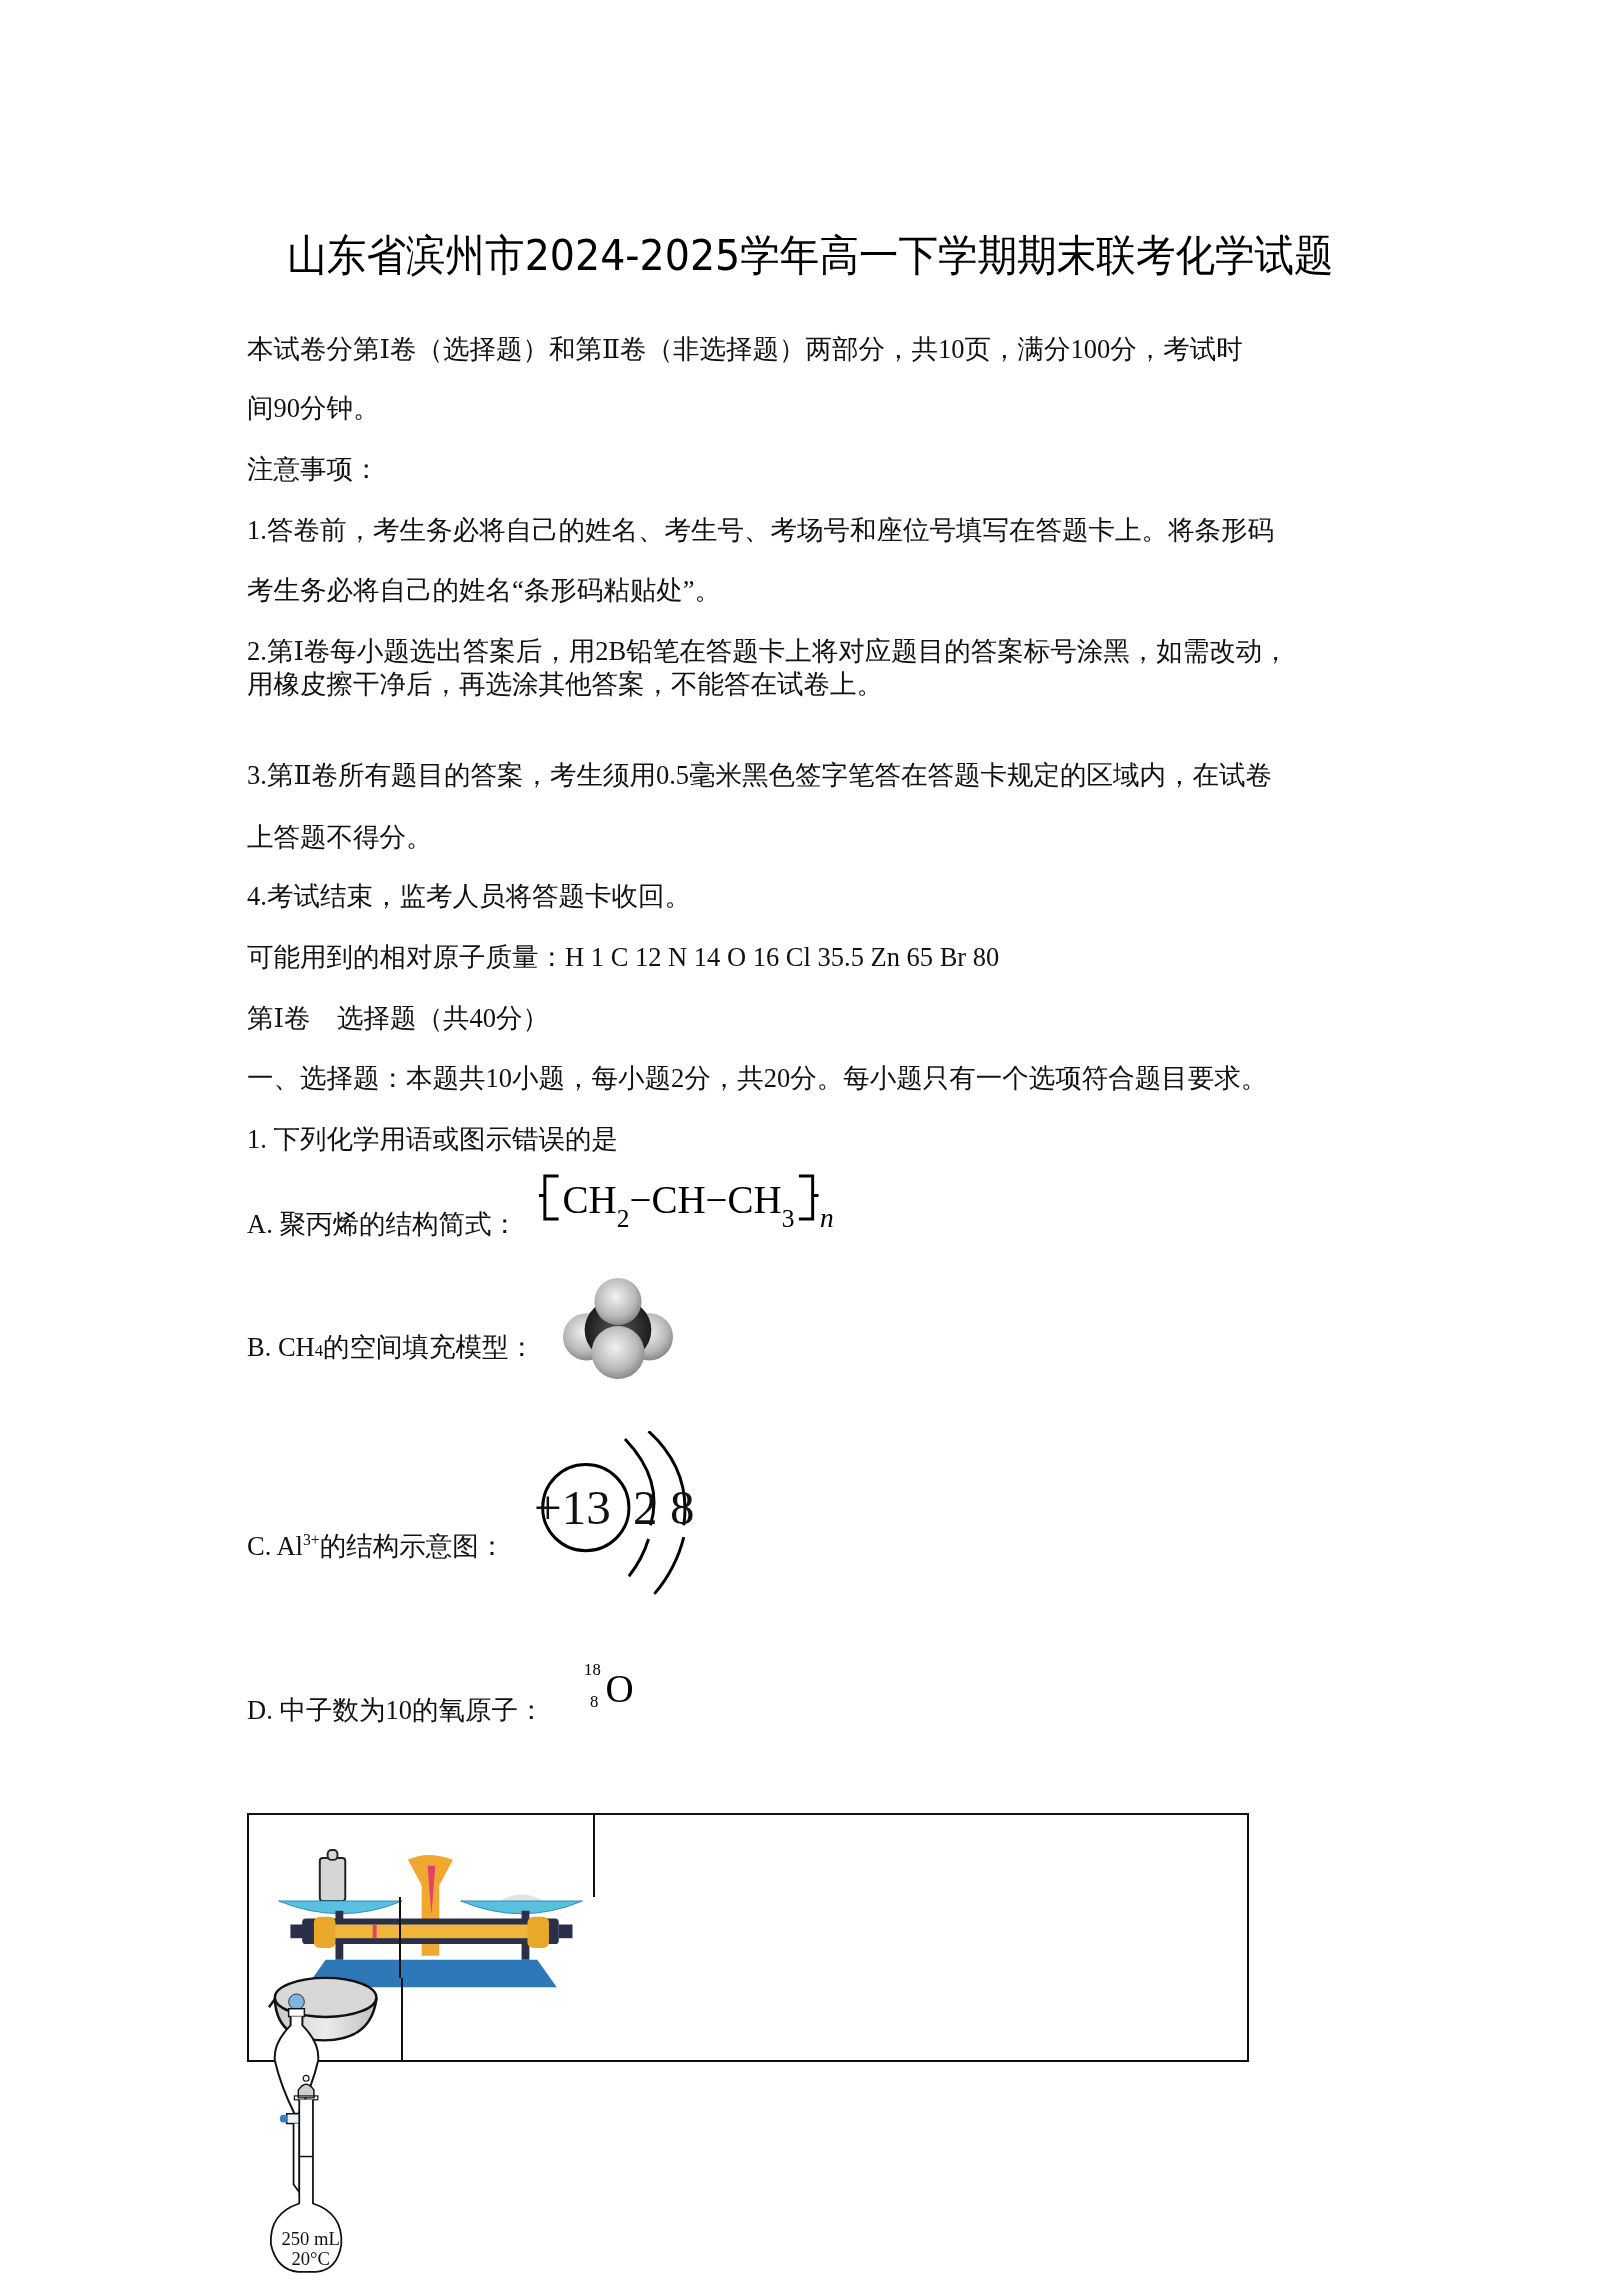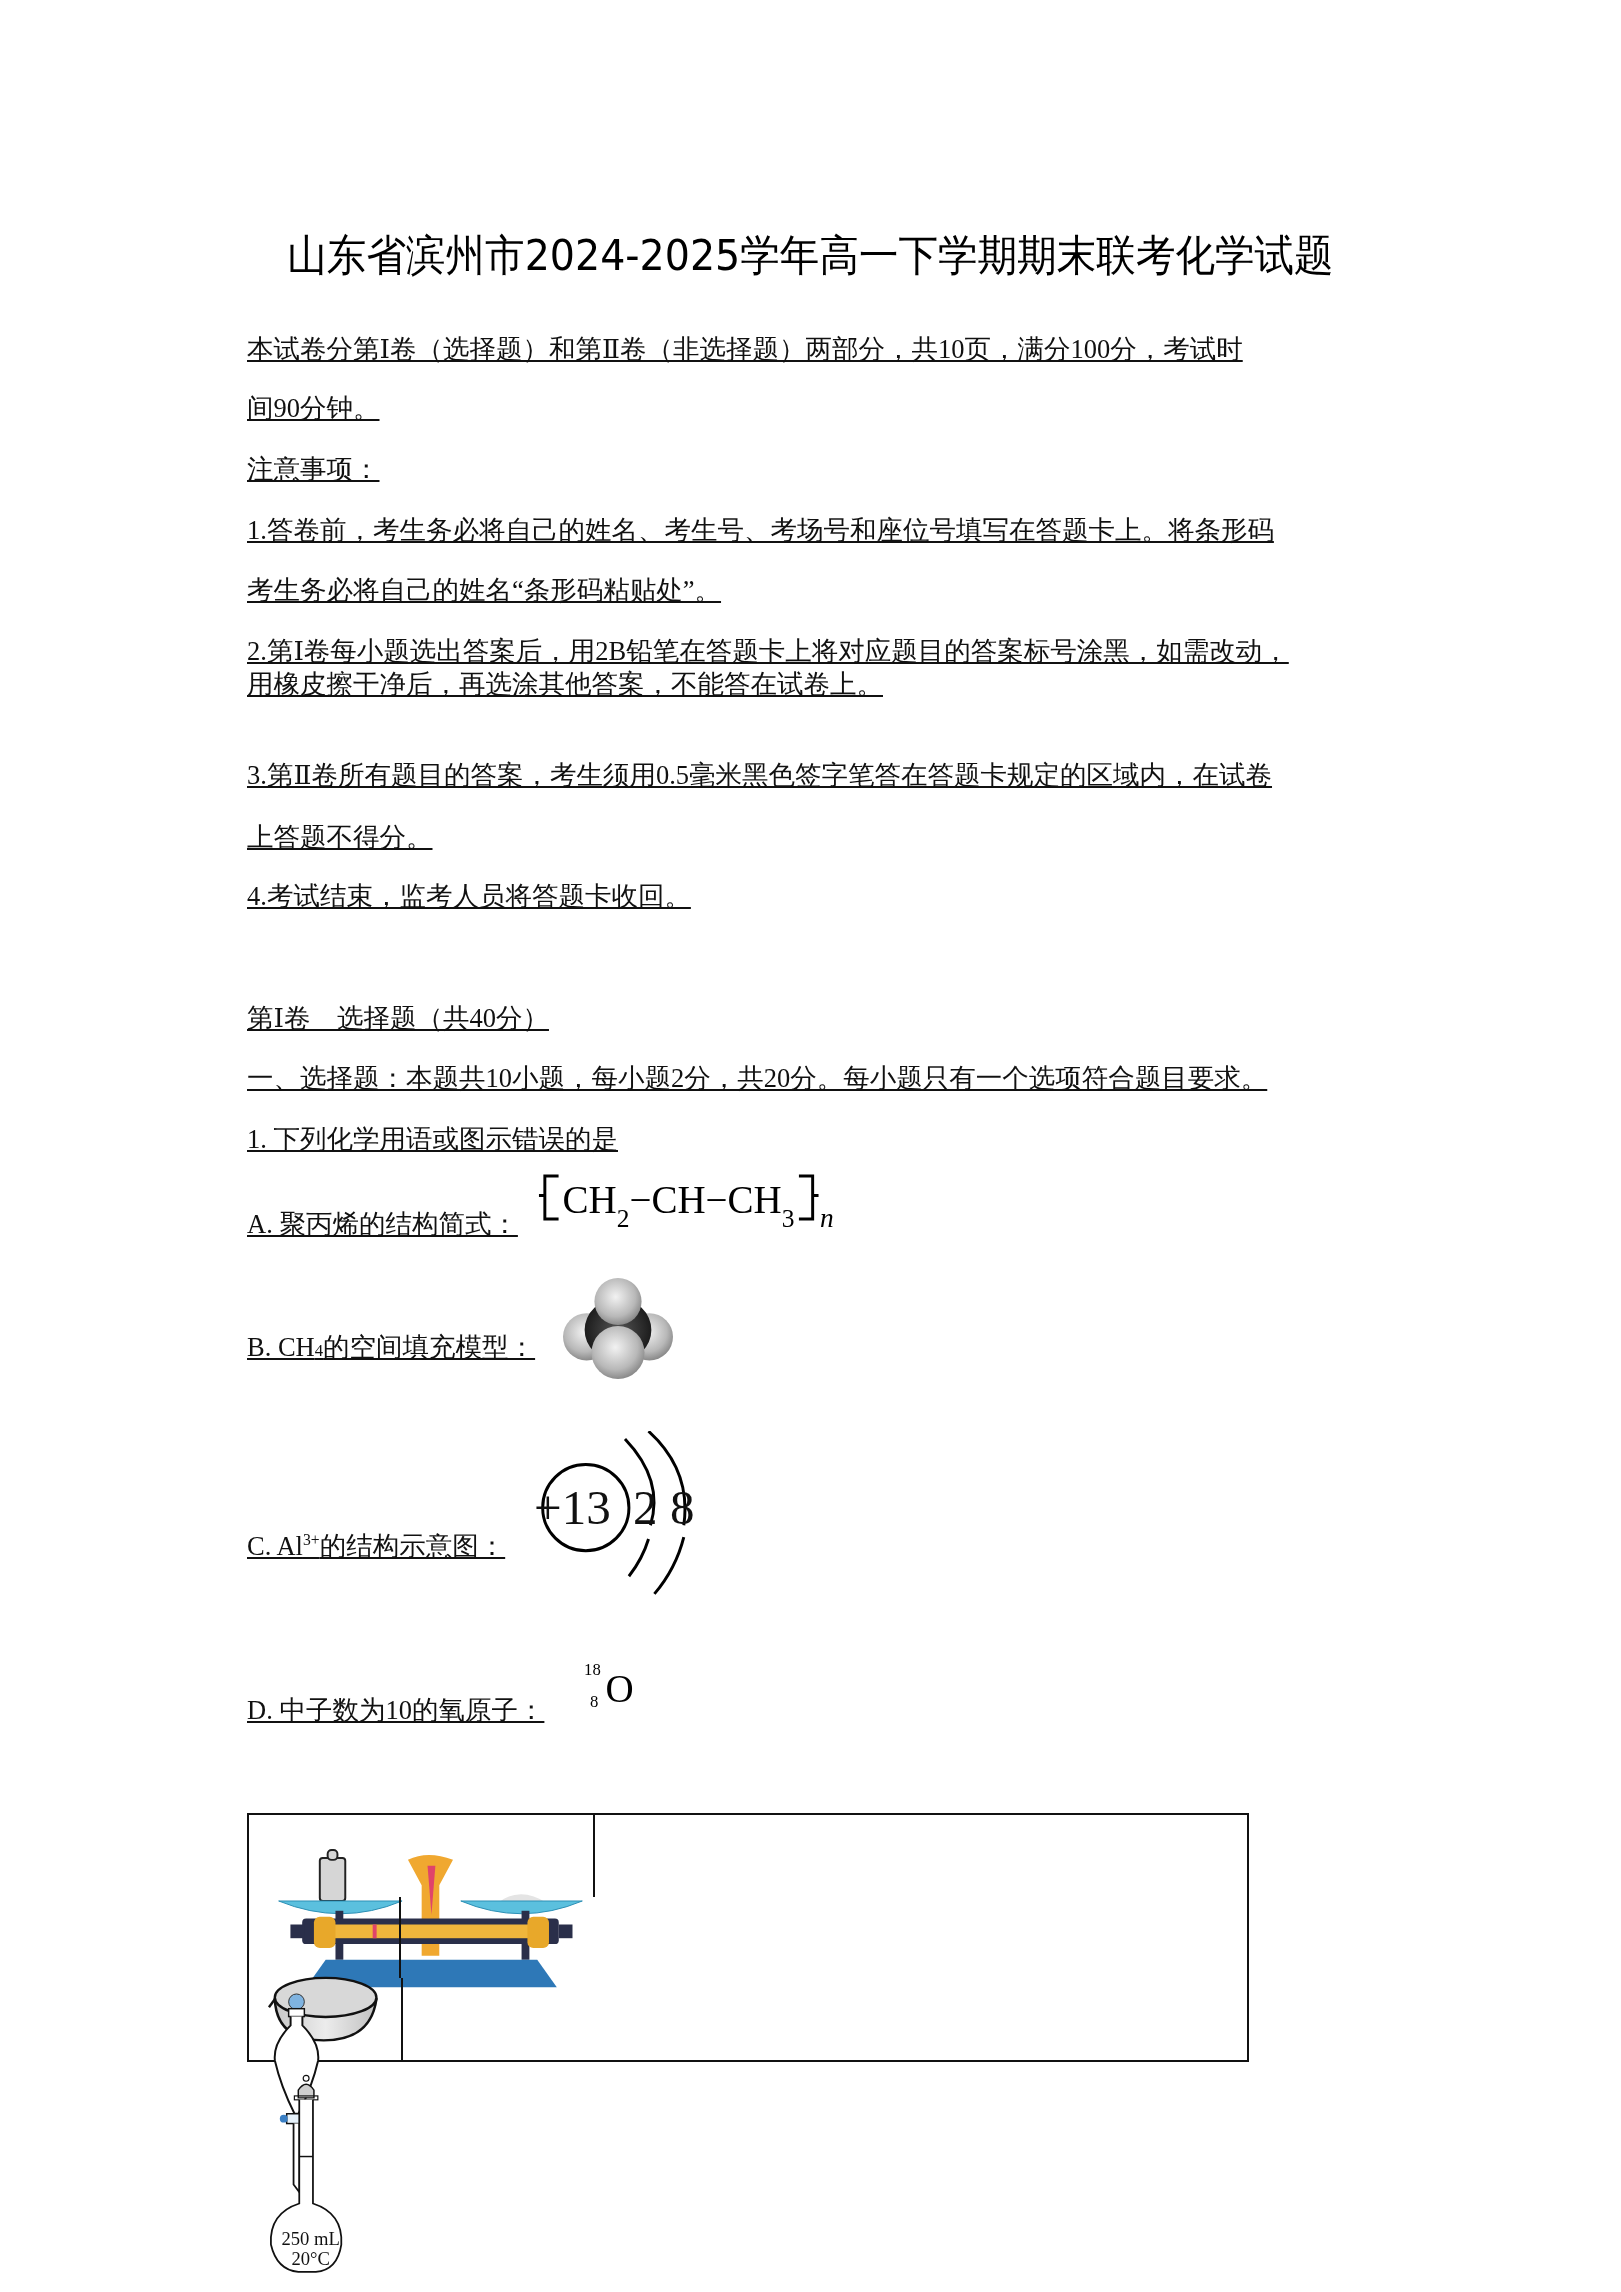--- a/index.html
+++ b/index.html
@@ -10,21 +10,21 @@
   }
   .page { position: absolute; left: 0; top: 0; width: 1621px; height: 2293px; }
   .title {
     position: absolute; left: 0; width: 1621px; top: 227px;
     text-align: center; font-size: 43px; letter-spacing: 0px; color: #000;
     font-family: "DejaVu Sans", "Liberation Sans", sans-serif; font-weight: normal;
     transform: scaleX(0.92);
   }
   .line {
     position: absolute; left: 247px; font-size: 26.5px; line-height: 33px;
-    white-space: nowrap; color: #111; text-decoration: underline;
+    white-space: nowrap; color: #111;
   }
   .formula { position: absolute; font-size: 39px; white-space: nowrap; color:#000; }
   .formula .sub { font-size: 25.5px; position: relative; top: 13.7px; }
   .formula .n { font-style: italic; font-size: 27.4px; position: relative; top: 13.7px; }
   .isotope { position: absolute; font-size: 39px; color:#000; }
   .isotope .mass { position: absolute; font-size: 16.7px; left: -3.9px; top: -5.9px; }
   .isotope .atomic { position: absolute; font-size: 16.7px; left: 2px; top: 25.5px; }
   .table {
     position: absolute; left: 247px; top: 1813px; width: 1002px; height: 249px;
     border: 2.9px solid #111; box-sizing: border-box; display: flex; flex-direction: column;
@@ -45,20 +45,21 @@
   <div class="line" style="top:453px;">注意事项：</div>
 
   <div class="line" style="top:514px;">1.答卷前，考生务必将自己的姓名、考生号、考场号和座位号填写在答题卡上。将条形码</div>
   <div class="line" style="top:574px;">考生务必将自己的姓名“条形码粘贴处”。</div>
   <div class="line" style="top:635px;">2.第Ⅰ卷每小题选出答案后，用2B铅笔在答题卡上将对应题目的答案标号涂黑，如需改动，</div>
   <div class="line" style="top:668px;">用橡皮擦干净后，再选涂其他答案，不能答在试卷上。</div>
   <div class="line" style="top:759px;">3.第Ⅱ卷所有题目的答案，考生须用0.5毫米黑色签字笔答在答题卡规定的区域内，在试卷</div>
   <div class="line" style="top:821px;">上答题不得分。</div>
   <div class="line" style="top:880px;">4.考试结束，监考人员将答题卡收回。</div>
 
+  <div class="line" style="top:941px;">可能用到的相对原子质量：H 1  C 12  N 14  O 16  Cl 35.5  Zn  65  Br 80</div>
   <div class="line" style="top:1002px;">第Ⅰ卷　选择题（共40分）</div>
   <div class="line" style="top:1062px;">一、选择题：本题共10小题，每小题2分，共20分。每小题只有一个选项符合题目要求。</div>
 
   <div class="line" style="top:1123px;">1. 下列化学用语或图示错误的是</div>
 
   <div class="line" style="top:1208px;">A. 聚丙烯的结构简式：</div>
   <div class="formula" style="left:537px; top:1172px;">
     <svg width="25.5" height="51" style="vertical-align:-9.8px" viewBox="0 0 26 52">
       <path d="M22 4 H8 V48 H22 M2 24 H8" stroke="#000" stroke-width="3" fill="none"></path>
     </svg><span>CH</span><span class="sub">2</span><span>−CH−CH</span><span class="sub">3</span><svg width="25.5" height="51" style="vertical-align:-9.8px" viewBox="0 0 26 52">

